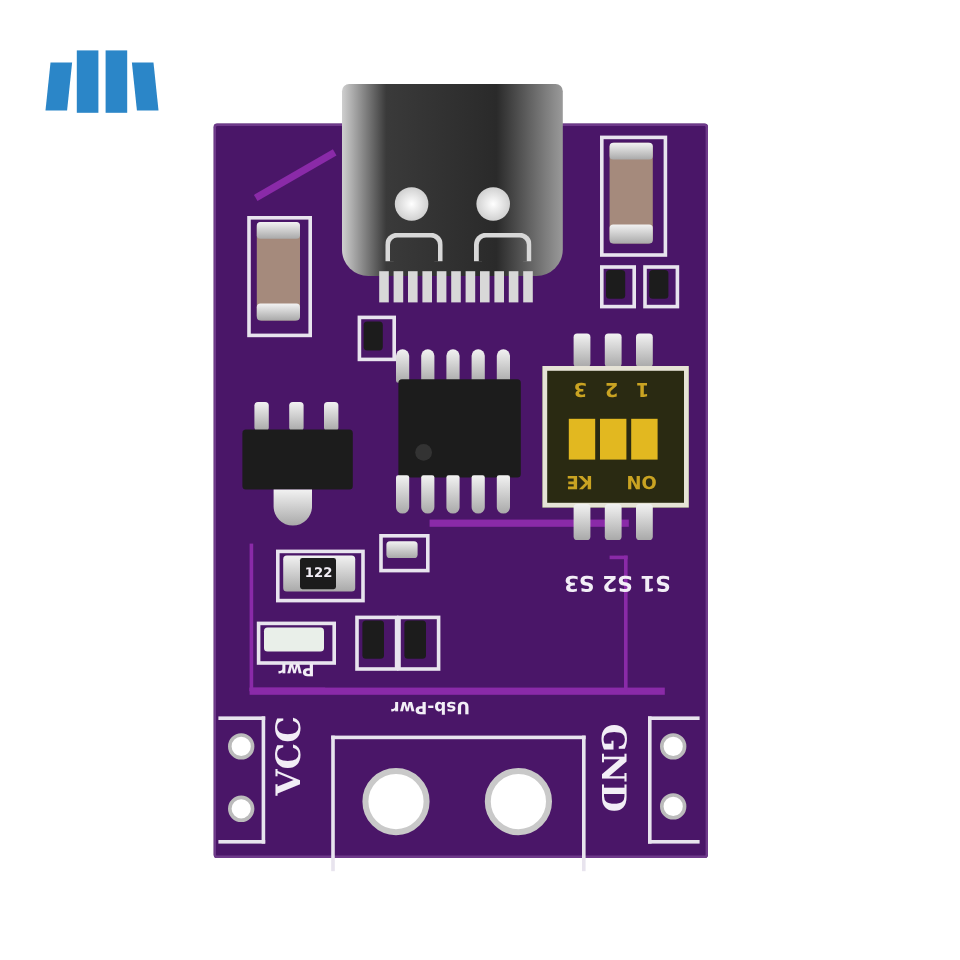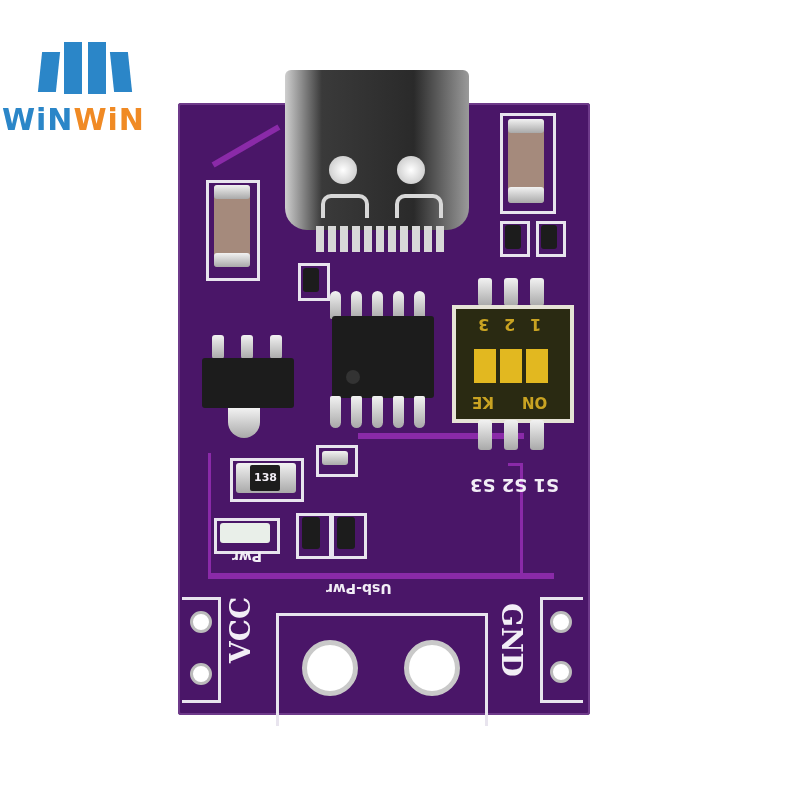--- a/index.html
+++ b/index.html
@@ -28,21 +28,20 @@
   .sm{position:absolute;border-radius:50%;background:#fff;border:3px solid #bbb;}
 </style>
 </head>
 <body>
 
 <div class="abs logo">
   <div class="bar" style="left:38px;height:40px;top:22px;transform:skewX(-6deg);"></div>
   <div class="bar" style="left:62px;height:52px;top:12px;"></div>
   <div class="bar" style="left:86px;height:52px;top:12px;"></div>
   <div class="bar" style="left:110px;height:40px;top:22px;transform:skewX(6deg);"></div>
-  <div class="logo-text"><span>WiN</span><span class="o">WiN</span></div>
 </div>
 
 <div class="abs board">
 
   <div class="trace" style="left:30px;top:40px;width:70px;height:0;transform:rotate(-30deg);"></div>
   <div class="trace" style="left:30px;top:350px;width:60px;height:120px;border-right:none;border-top:none;"></div>
   <div class="trace" style="left:30px;top:470px;width:340px;height:0;"></div>
   <div class="trace" style="left:180px;top:330px;width:160px;height:0;"></div>
   <div class="trace" style="left:330px;top:360px;width:12px;height:110px;border-left:none;border-bottom:none;"></div>
 
@@ -79,21 +78,21 @@
   <div class="abs" style="left:168px;top:267px;width:14px;height:14px;border-radius:50%;background:#333;"></div>
   <div class="pad" style="left:152px;top:293px;width:11px;height:32px;border-radius:2px 2px 6px 6px;"></div>
   <div class="pad" style="left:173px;top:293px;width:11px;height:32px;border-radius:2px 2px 6px 6px;"></div>
   <div class="pad" style="left:194px;top:293px;width:11px;height:32px;border-radius:2px 2px 6px 6px;"></div>
   <div class="pad" style="left:215px;top:293px;width:11px;height:32px;border-radius:2px 2px 6px 6px;"></div>
   <div class="pad" style="left:236px;top:293px;width:11px;height:32px;border-radius:2px 2px 6px 6px;"></div>
 
   <div class="silk" style="left:52px;top:355px;width:68px;height:38px;"></div>
   <div class="pad" style="left:58px;top:360px;width:60px;height:30px;"></div>
   <div class="chip" style="left:72px;top:362px;width:30px;height:26px;border-radius:2px;"></div>
-  <div class="silktext" style="left:76px;top:368px;font-size:11px;">138</div>
+  <div class="silktext" style="left:76px;top:368px;font-size:11px;">122</div>
 
   <div class="silk" style="left:138px;top:342px;width:36px;height:26px;"></div>
   <div class="pad" style="left:144px;top:348px;width:26px;height:14px;"></div>
 
   <div class="silk" style="left:36px;top:415px;width:60px;height:30px;"></div>
   <div class="pad" style="left:42px;top:420px;width:50px;height:20px;background:#e9efe9;"></div>
   <div class="silktext" style="left:54px;top:446px;font-size:14px;transform:rotate(180deg);">Pwr</div>
 
   <div class="silk" style="left:118px;top:410px;width:30px;height:40px;"></div>
   <div class="chip" style="left:124px;top:414px;width:18px;height:32px;"></div>

